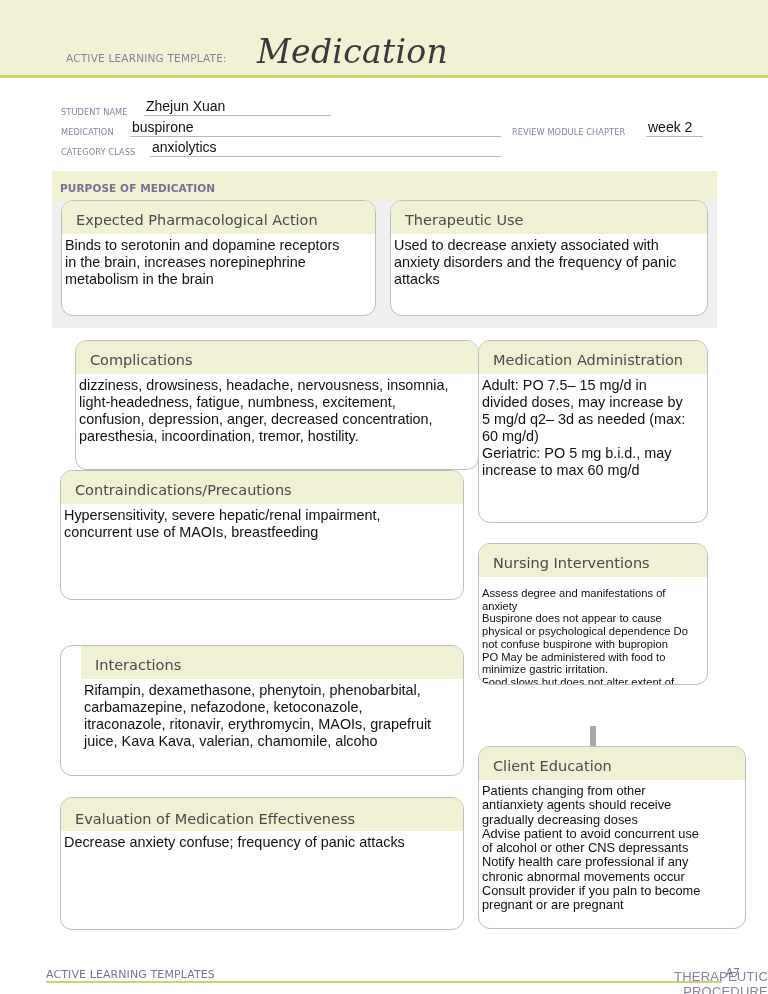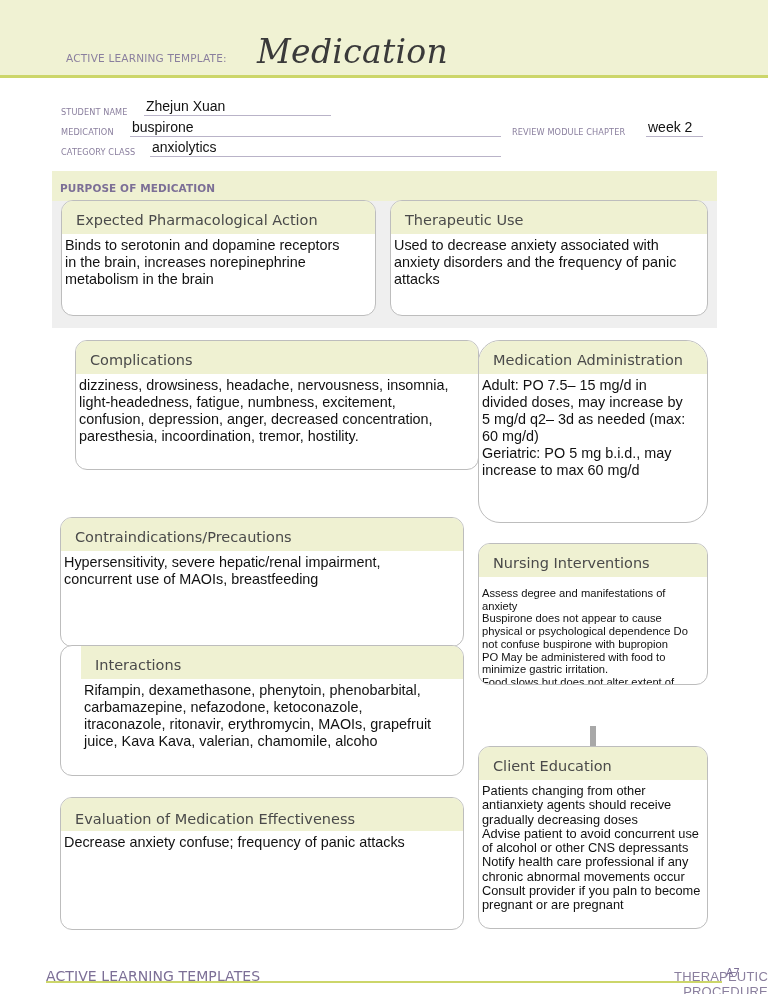--- a/index.html
+++ b/index.html
@@ -57,21 +57,21 @@
       padding: 3px 4px 0 3px; font-family: "Liberation Sans", sans-serif;
       font-size: 14.4px; line-height: 17px; color: #111; white-space: pre-line;
     }
     .card-body.small { font-size: 11.2px; line-height: 12.7px; padding-top: 10px; }
     .card-body.med { font-size: 12.8px; line-height: 14.3px; padding-top: 4px; }
 
     .connector { position: absolute; left: 590px; width: 6px; background: #a8a8a8; }
 
     .footer-left {
       position: absolute; left: 46px; top: 968px;
-      font-family: "DejaVu Sans", sans-serif; font-size: 14px; color: #7c6f96; letter-spacing: 0.1px;
+      font-family: "DejaVu Sans", sans-serif; font-size: 11px; color: #7c6f96; letter-spacing: 0.1px;
     }
     .footer-right {
       position: absolute; right: 68px; top: 969px;
       font-family: Liberation Sans, sans-serif; font-size: 13px; color: #8a7f9e; letter-spacing: 0.2px; text-align: right;
     }
     .footer-page {
       position: absolute; left: 726px; top: 966px;
       font-family: "DejaVu Sans", sans-serif; font-size: 10.5px; color: #7c6f96;
     }
     .footer-line {
@@ -122,40 +122,40 @@
 </div>
 
 <div class="card" style="left:43px; top:340px; width:404px; height:130px;margin-left:32px;">
   <div class="card-head">Complications</div>
   <div class="card-body">dizziness, drowsiness, headache, nervousness, insomnia,
 light-headedness, fatigue, numbness, excitement,
 confusion, depression, anger, decreased concentration,
 paresthesia, incoordination, tremor, hostility.</div>
 </div>
 
-<div class="card" style="left:60px; top:517px; width:404px; height:130px;">
+<div class="card" style="left:60px; top:470px; width:404px; height:130px;">
   <div class="card-head">Contraindications/Precautions</div>
   <div class="card-body">Hypersensitivity, severe hepatic/renal impairment,
 concurrent use of MAOIs, breastfeeding</div>
 </div>
 
 <div class="card" style="left:60px; top:645px; width:404px; height:131px;padding-left:20px;">
   <div class="card-head">Interactions</div>
   <div class="card-body">Rifampin,  dexamethasone,  phenytoin,  phenobarbital,
 carbamazepine, nefazodone,  ketoconazole,
 itraconazole,  ritonavir, erythromycin, MAOIs, grapefruit
 juice, Kava Kava, valerian, chamomile, alcoho</div>
 </div>
 
 <div class="card" style="left:60px; top:797px; width:404px; height:133px;">
   <div class="card-head" style="padding-top:13px;">Evaluation of Medication Effectiveness</div>
   <div class="card-body">Decrease anxiety confuse; frequency of panic attacks</div>
 </div>
 
-<div class="card" style="left:478px; top:340px; width:230px; height:183px;border-radius:22px;">
+<div class="card" style="left:478px; top:340px; width:230px; height:183px;">
   <div class="card-head">Medication Administration</div>
   <div class="card-body">Adult: PO 7.5–  15 mg/d in
 divided doses, may increase by
 5 mg/d q2–  3d as needed (max:
 60 mg/d)
 Geriatric: PO 5 mg b.i.d., may
 increase to max 60 mg/d</div>
 </div>
 
 <div class="card" style="left:478px; top:543px; width:230px; height:142px;">
@@ -166,21 +166,21 @@
 physical or psychological dependence Do
 not confuse buspirone with bupropion
 PO May be administered with food to
 minimize gastric irritation.
 Food slows but does not alter extent of
 absorption</div>
 </div>
 
 <div class="connector" style="top:726px; height:20px;"></div>
 
-<div class="card" style="left:478px; top:746px; width:230px; height:183px;">
+<div class="card" style="left:478px; top:746px; width:268px; height:183px;">
   <div class="card-head">Client Education</div>
   <div class="card-body med">Patients changing from other
 antianxiety agents should receive
 gradually decreasing doses
 Advise patient to avoid concurrent use
 of alcohol or other CNS depressants
 Notify health care professional if any
 chronic abnormal movements occur
 Consult provider if you paln to become
 pregnant or are pregnant</div>

